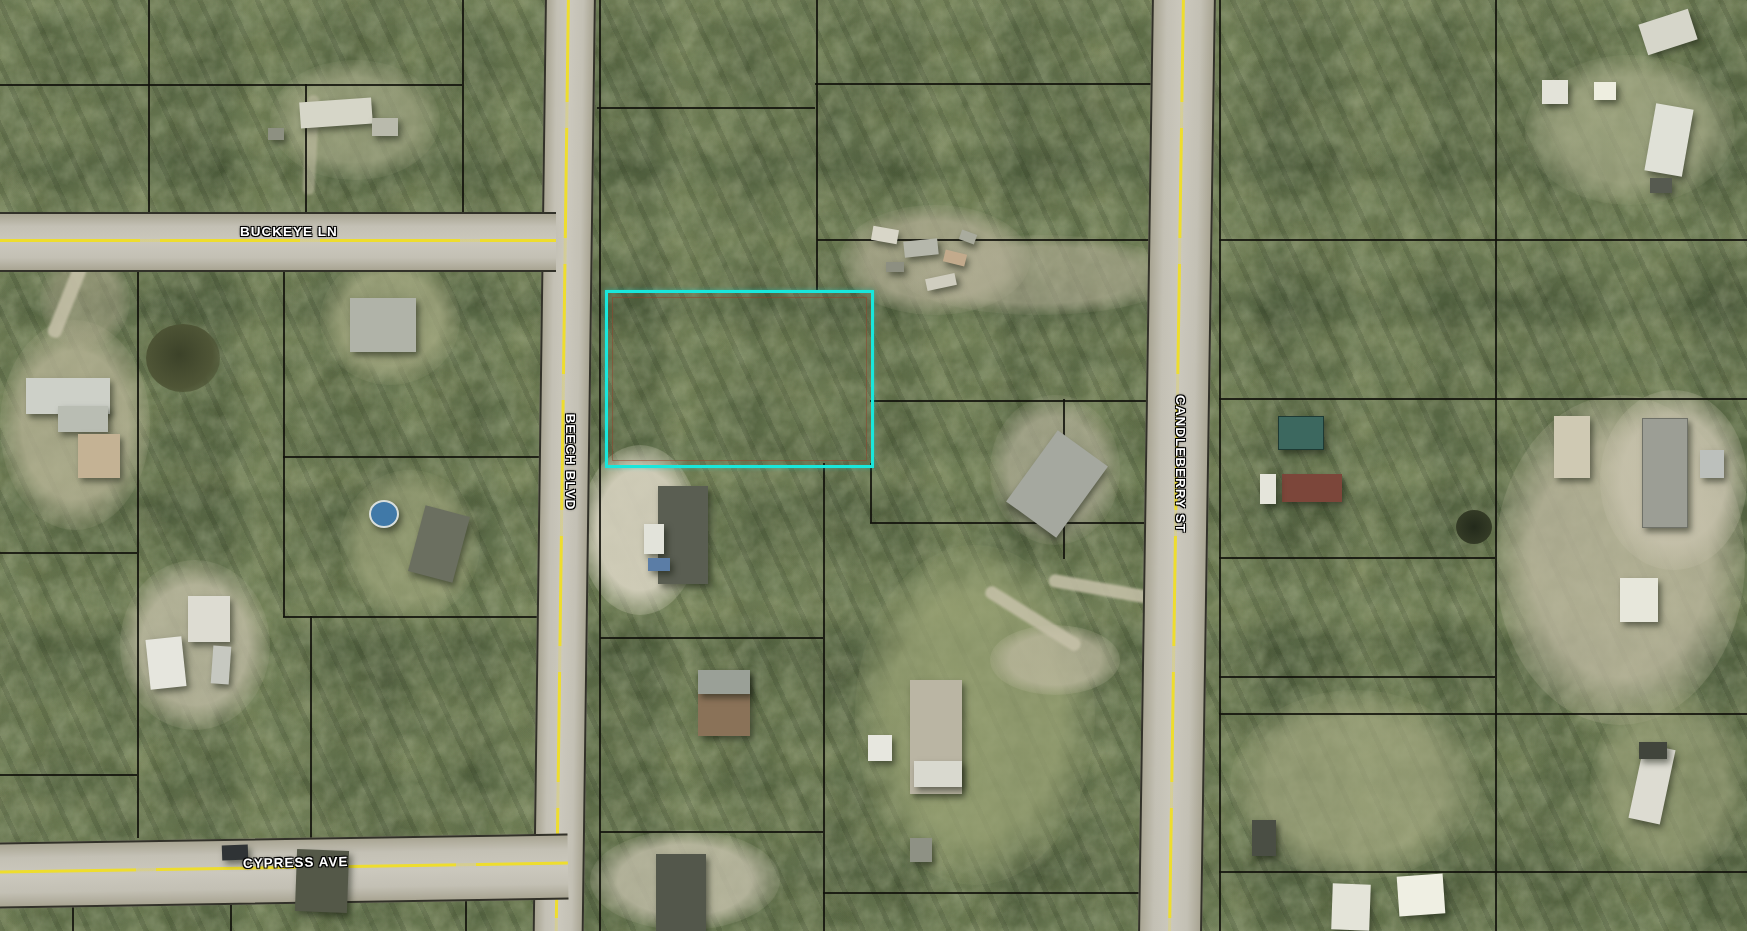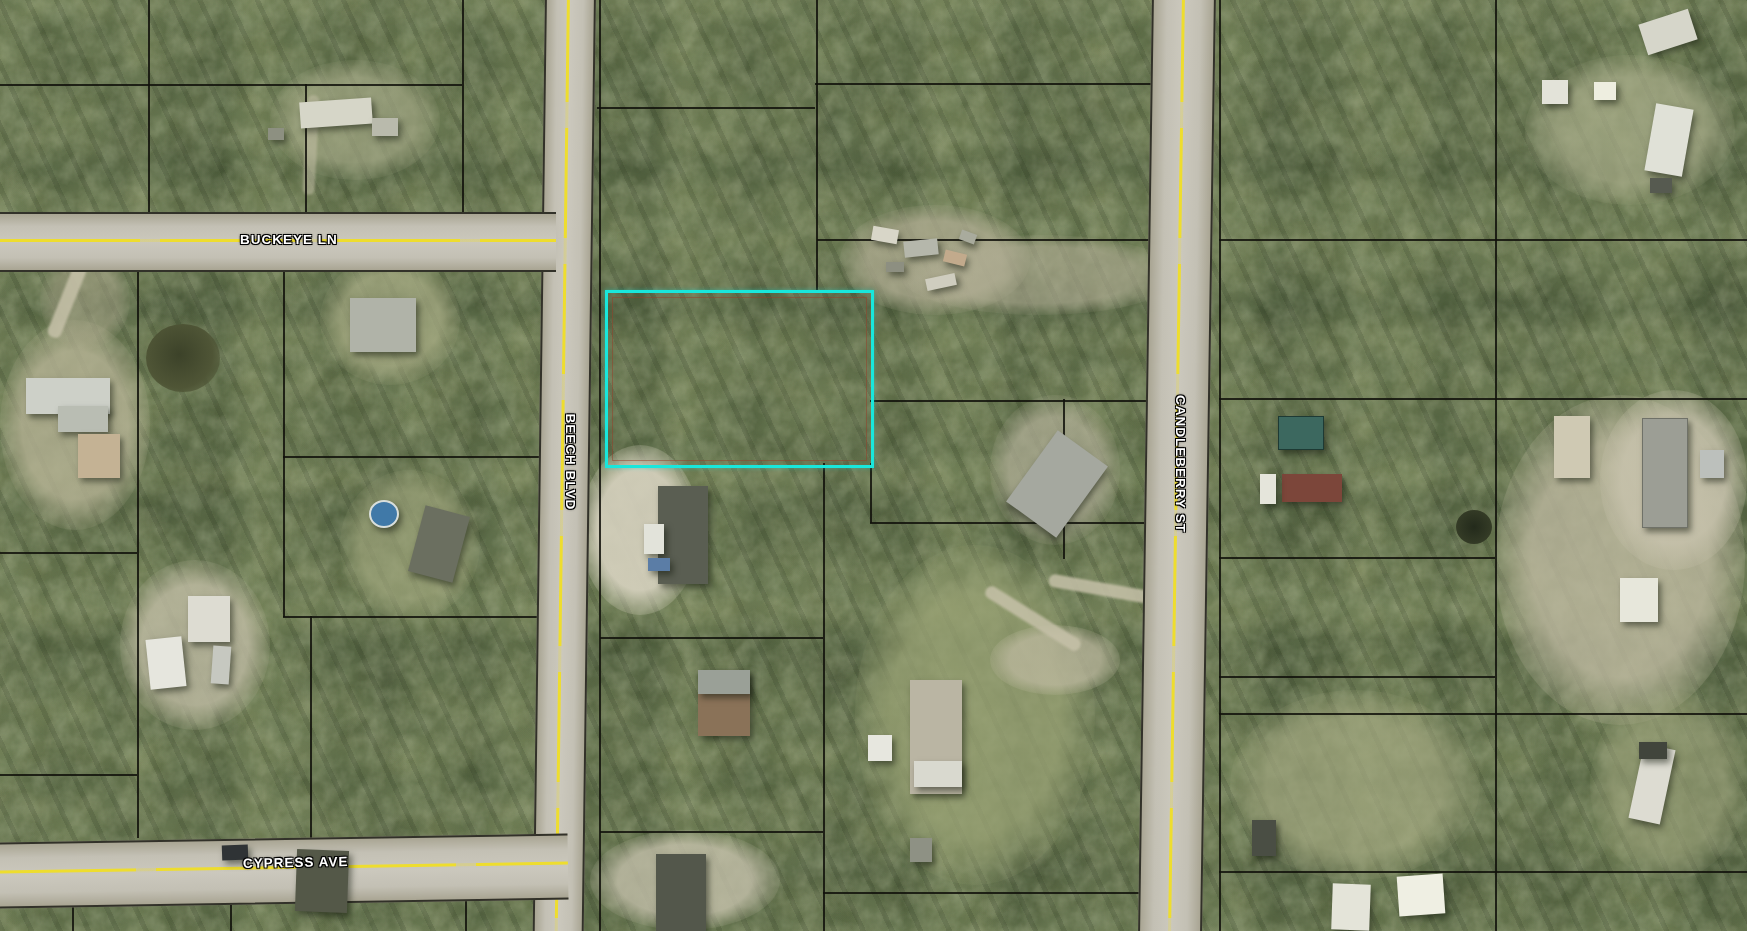--- a/index.html
+++ b/index.html
@@ -187,18 +187,18 @@
   <div class="bld" style="left:1636px;top:746px;width:32px;height:76px;background:#dddcd2;transform:rotate(12deg);"></div>
   <div class="bld" style="left:1639px;top:742px;width:28px;height:17px;background:#41453c;"></div>
   <div class="bld" style="left:1252px;top:820px;width:24px;height:36px;background:#4a4e44;"></div>
   <div class="bld" style="left:1332px;top:884px;width:38px;height:46px;background:#e4e4d9;transform:rotate(2deg);"></div>
   <div class="bld" style="left:1398px;top:875px;width:46px;height:40px;background:#efefe3;transform:rotate(-4deg);"></div>
 
   <div id="highlight">
     <div class="inner"></div>
   </div>
 
-  <div class="road-label" style="left:240px;top:232px;">BUCKEYE LN</div>
+  <div class="road-label" style="left:240px;top:224px;">BUCKEYE LN</div>
   <div class="road-label" style="left:243px;top:855px;transform:rotate(-1deg);">CYPRESS AVE</div>
   <div class="road-label vlabel" style="left:570px;top:462px;">BEECH BLVD</div>
   <div class="road-label vlabel" style="left:1180px;top:464px;">CANDLEBERRY ST</div>
 
 </div>
 
 </body></html>

